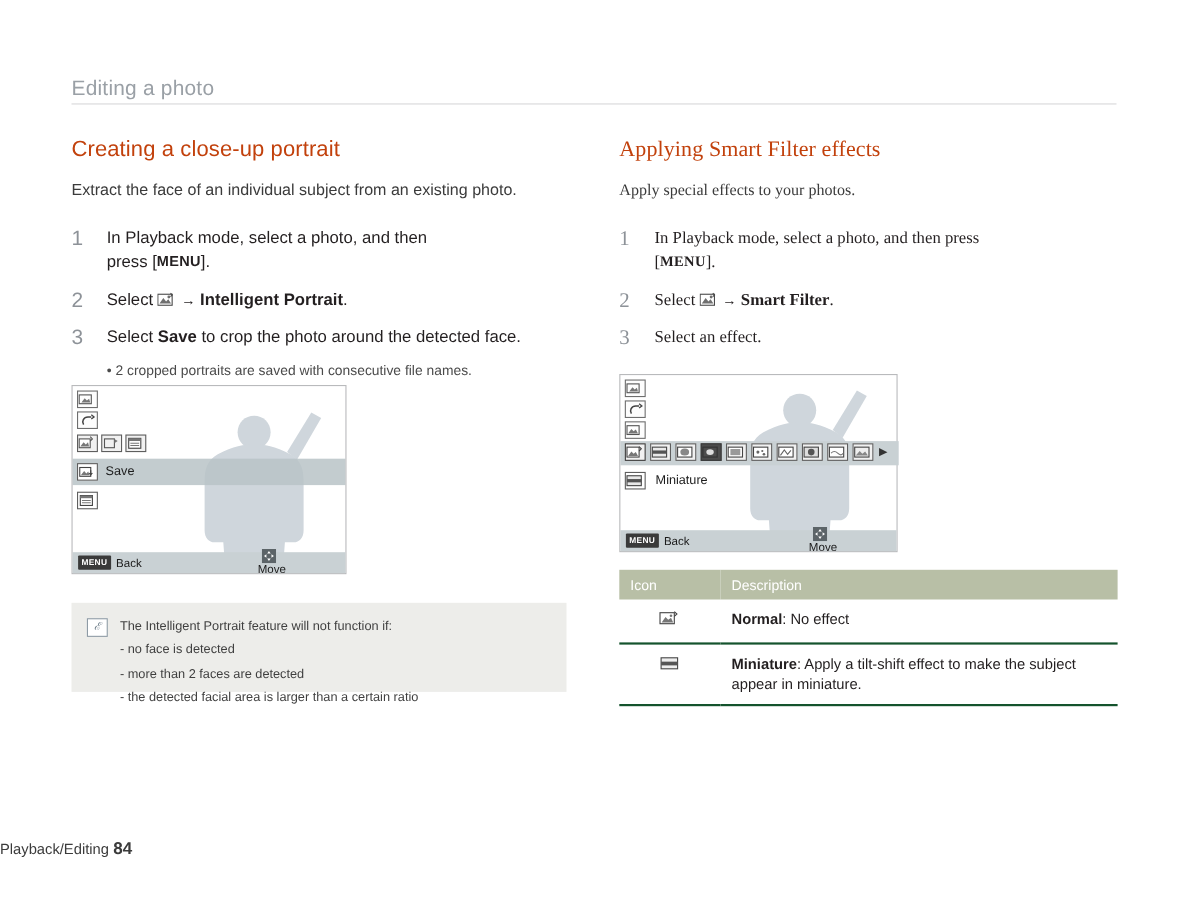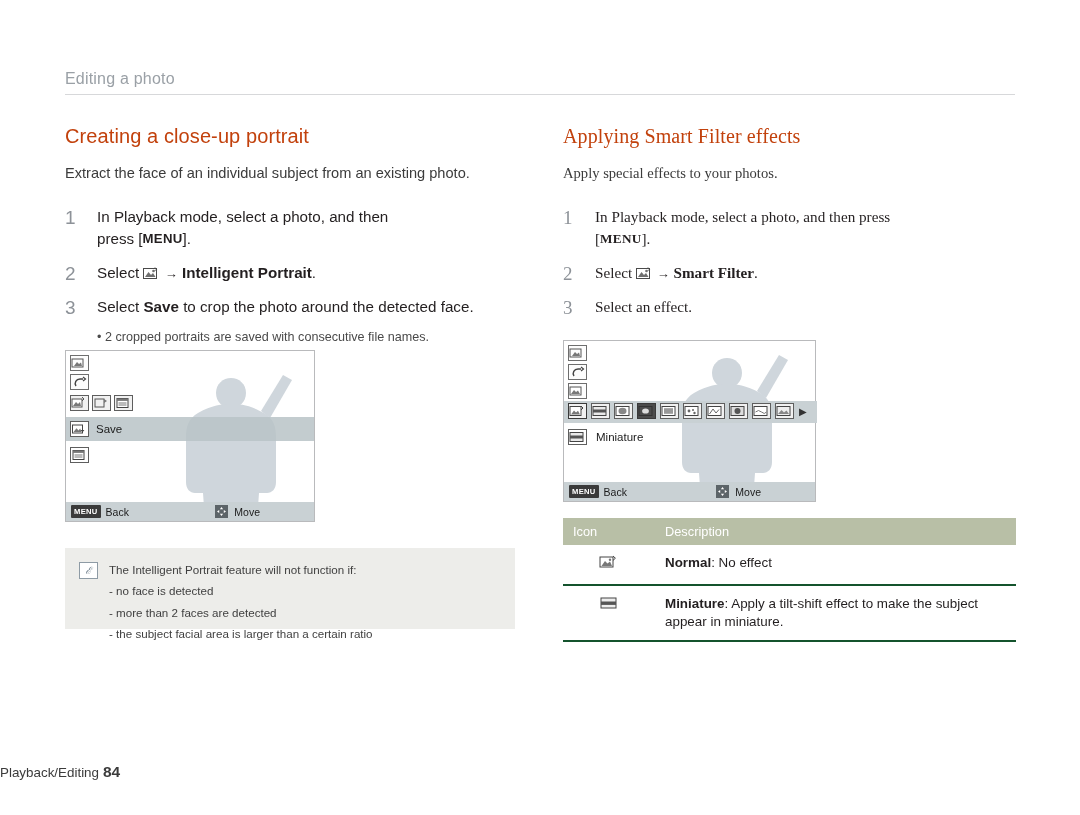--- a/index.html
+++ b/index.html
@@ -19,21 +19,21 @@
     position: absolute;
     left: 0; top: 0;
     width: 1080px;
     height: 815px;
   }
   
   .section-label {
     position: absolute;
     left: 65px;
     top: 70px;
-    font-size: 16px;
+    font-size: 19px;
     color: #9aa0a6;
     letter-spacing: .2px;
   }
   .header-rule {
     position: absolute;
     left: 65px;
     top: 94px;
     width: 950px;
     height: 1px;
     background: #d7d8da;
@@ -173,20 +173,21 @@
     padding: 2px 3px;
     letter-spacing: .3px;
     border-radius: 1px;
   }
   .bb-label { margin-left: 5px; }
   .move-wrap {
     margin-left: auto;
     display: flex;
     align-items: center;
     margin-right: 54px;
+    flex-direction: column;
   }
   
   .notebox {
     position: absolute;
     background: #ededea;
     box-sizing: border-box;
   }
   .note-icon {
     position: absolute;
     left: 14px;
@@ -377,21 +378,21 @@
       </span>
     </div>
   </div>
 
   <div class="notebox" style="left:65px; top:548px; width:450px; height:81px;">
     <div class="note-icon">ℰ</div>
     <div class="note-body">
       <div>The Intelligent Portrait feature will not function if:</div>
       <div>-  no face is detected</div>
       <div>-  more than 2 faces are detected</div>
-      <div>-  the subject facial area is larger than a certain ratio</div>
+      <div>-  the detected facial area is larger than a certain ratio</div>
     </div>
   </div>
 
   <div class="col col-right">
     <h1 class="title">Applying Smart Filter effects</h1>
     <div class="subtitle">Apply special effects to your photos.</div>
 
     <div class="steps">
 
       <div class="step">

